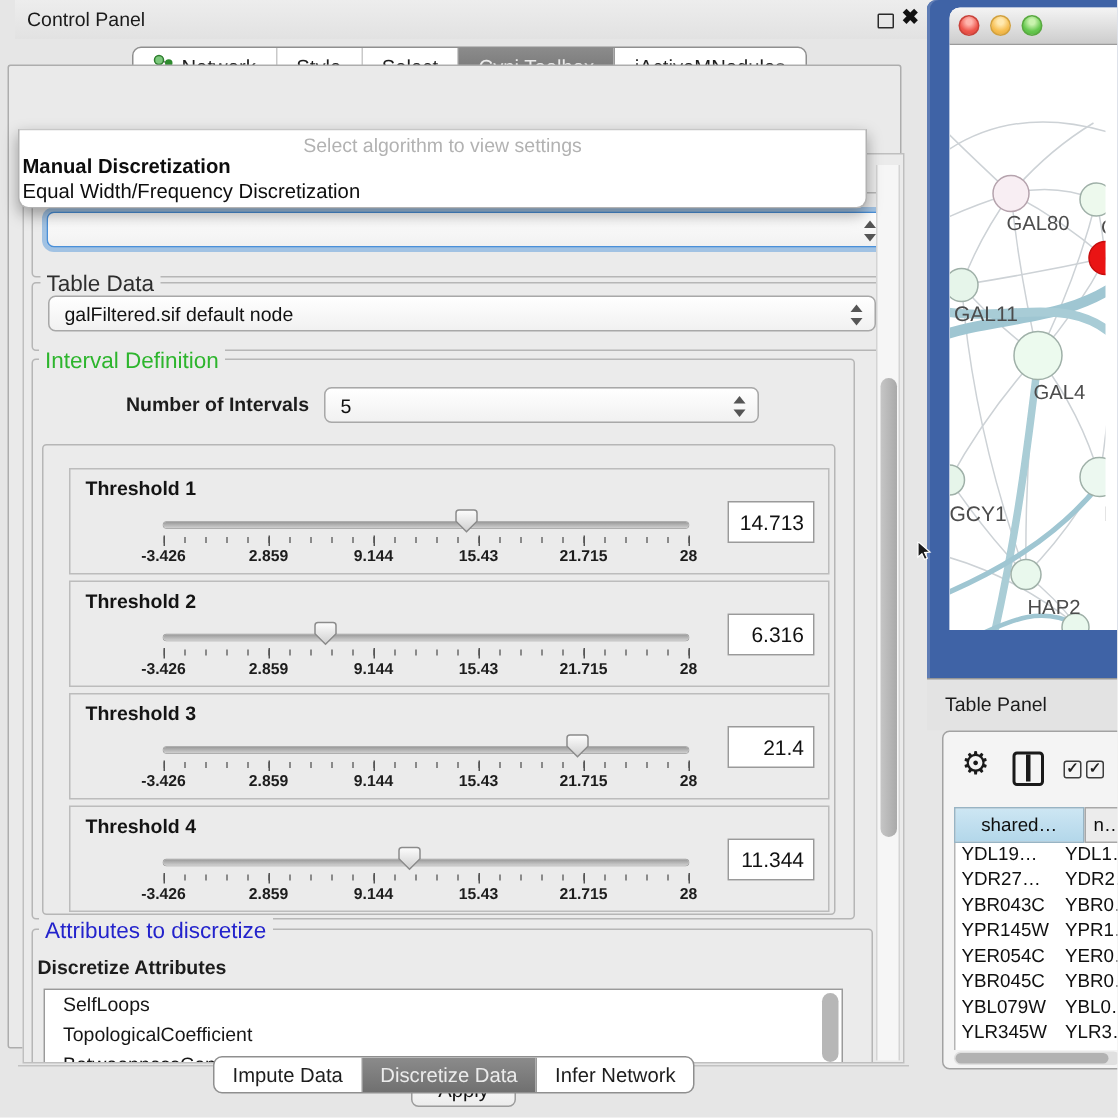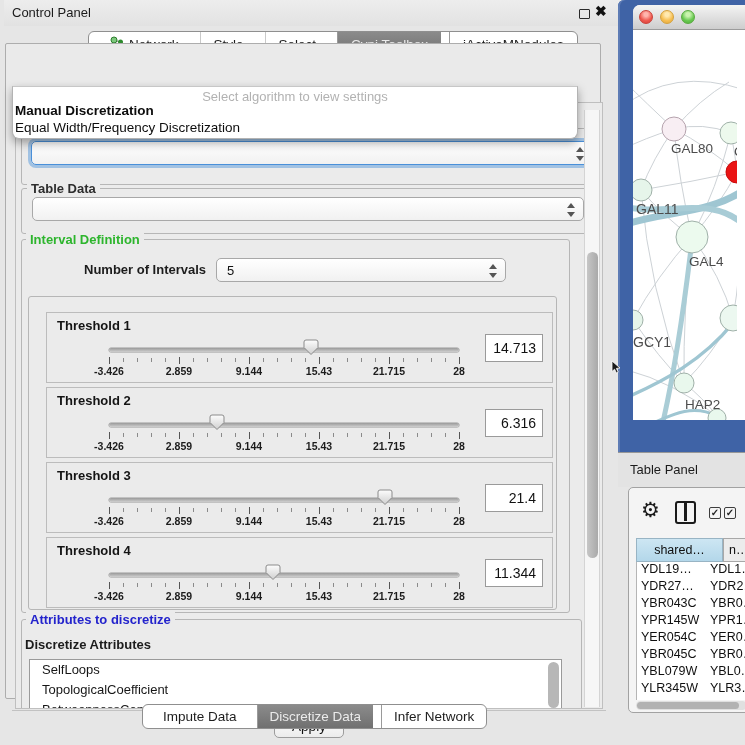--- a/index.html
+++ b/index.html
@@ -5,41 +5,41 @@
   * { margin:0; padding:0; box-sizing:border-box; }
   html,body { width:745px; height:745px; }
   .screen {
     position:relative; width:745px; height:745px; overflow:hidden;
     background:#e6e6e6; font-family:"Liberation Sans",sans-serif; color:#1c1c1c;
     font-size:13px;
   }
   .abs { position:absolute; }
 
   
-  .cp-titlebar { left:4px; top:0; width:676px; height:26px; background:linear-gradient(#ededed,#e2e2e2); }
+  .cp-titlebar { left:10px; top:0; width:676px; height:26px; background:linear-gradient(#ededed,#e2e2e2); }
   .cp-title { left:8px; top:5px; font-size:13px; color:#1a1a1a; }
   .float-icon { left:575px; top:9px; width:11px; height:10px; border:1.5px solid #2a2a2a; border-radius:1px; }
   .close-icon { left:591px; top:3px; font-size:14px; font-weight:bold; color:#111; }
 
   
   .seg { display:flex; height:26px; background:#fff; border:1px solid #8f8f8f; border-radius:6px; overflow:hidden; }
-  .seg-item { display:flex; align-items:center; gap:5px; padding:0 13px; font-size:13.5px; color:#1d1d1d; white-space:nowrap;margin-left:8px; }
+  .seg-item { display:flex; align-items:center; gap:5px; padding:0 13px; font-size:13.5px; color:#1d1d1d; white-space:nowrap; }
   .seg-item.sel { background:linear-gradient(#8b8b8b,#707070); color:#ebebeb; }
   .seg-div { border-left:1px solid #c9c9c9; }
   .seg-div2 { border-left:1px solid #9a9a9a; }
   .top-tabs { left:88px; top:31px; }
   .bottom-tabs { left:142px; top:704px; height:25px; }
   .bottom-tabs .seg-item { padding:0 12px; }
 
   
   .main-panel { left:5px; top:43px; width:596px; height:656px; background:#eaeaea; border:1px solid #adadad; border-radius:2px; }
   .scrollpane { left:9px; top:58px; width:588px; height:607px; border:1px solid #bfbfbf; background:#ebebeb; overflow:hidden; }
 
   .groupbox { position:absolute; border:1px solid #b6b6b6; border-radius:3px; }
-  .group-title { position:absolute; background:#ebebeb; padding:0 4px; font-size:13px; white-space:nowrap;font-weight:bold; }
+  .group-title { position:absolute; background:#ebebeb; padding:0 4px; font-size:15px; white-space:nowrap; }
   .t-green { color:#2db52d; }
   .t-blue  { color:#2323cc; }
   .t-dark  { color:#2e2e2e; }
 
   
   .combo { position:absolute; height:24px; background:linear-gradient(#ffffff,#f1f1f1); border:1px solid #a8a8a8; border-radius:5px; }
   .combo .val { position:absolute; left:10px; top:4px; font-size:13px; color:#111; white-space:nowrap; }
   .spinner { position:absolute; right:8px; top:4px; width:8px; height:16px; }
   .spinner .up, .spinner .dn { position:absolute; left:0; width:0; height:0; border-left:4px solid transparent; border-right:4px solid transparent; }
   .spinner .up { top:1px; border-bottom:5px solid #555; }
@@ -176,20 +176,21 @@
           <span class="spinner">
               <i class="up"></i>
               <i class="dn"></i>
             </span>
         </div>
       </div>
 
       <div class="groupbox" style="left:5px;top:85px;width:578px;height:46px">
         <div class="group-title t-dark" style="left:5px;top:-8px">Table Data</div>
         <div class="combo" style="left:10px;top:8px;width:552px">
+          <span class="val">galFiltered.sif default node</span>
           <span class="spinner">
               <i class="up"></i>
               <i class="dn"></i>
             </span>
         </div>
       </div>
 
       <div class="groupbox" style="left:5px;top:136px;width:549px;height:374px">
         <div class="group-title t-green" style="left:4px;top:-8px">Interval Definition</div>
 

